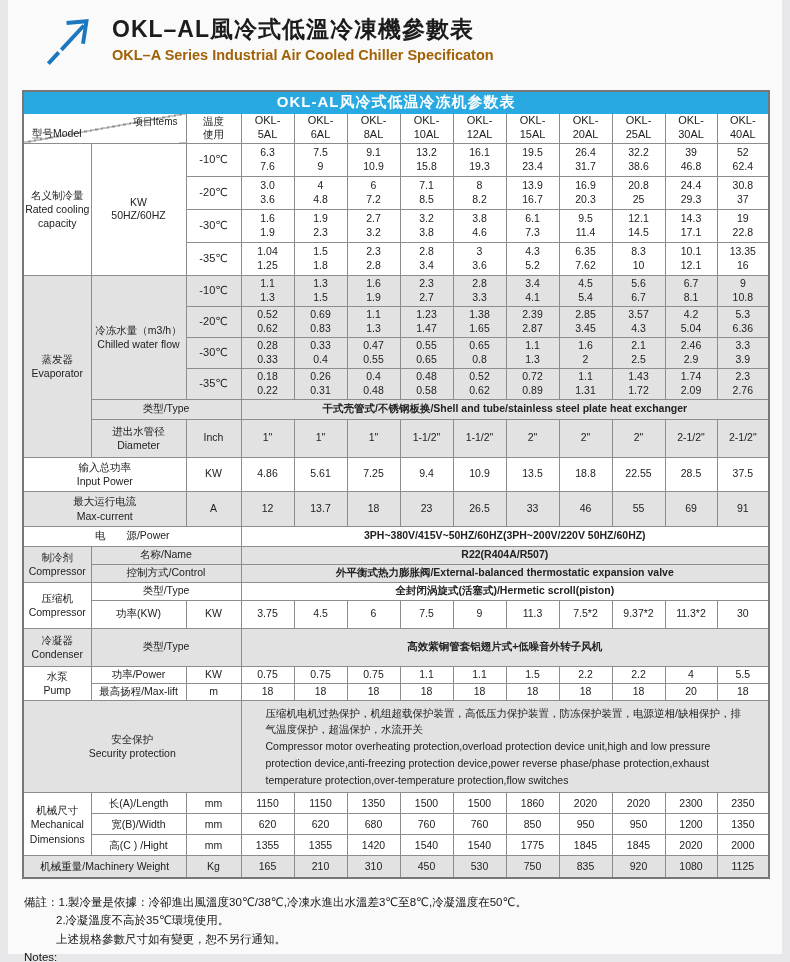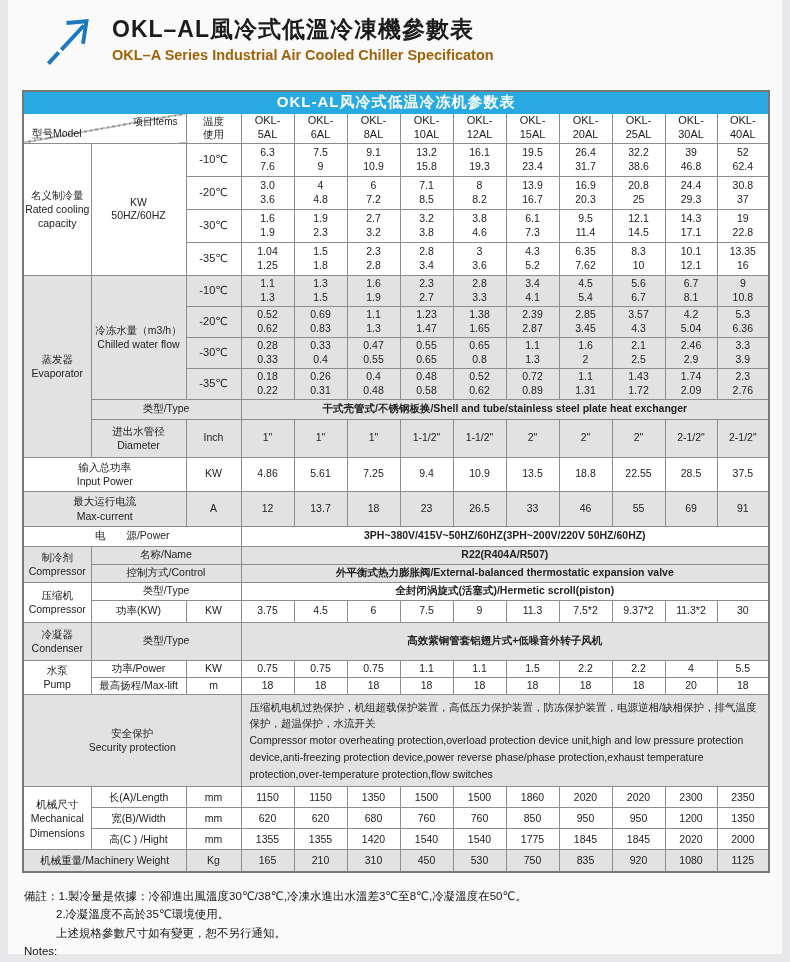--- a/index.html
+++ b/index.html
@@ -37,21 +37,21 @@
   .blue-bar td{
     background:#29a9e1;color:#fff;
     font-size:15px;font-weight:bold;letter-spacing:1px;
     border-color:#29a9e1;
   }
   .model-cell{white-space:pre-line;font-size:11px;margin-top:28px;}
   .lbl{font-size:10.5px;line-height:1.35;}
   .unit-cell{font-size:10.5px;text-align:center;}
   .temp-cell{font-size:11px;}
   .wide-cell{font-size:10.5px;font-weight:bold;}
-  .left-cell{text-align:left;padding:4px 8px;line-height:1.6;}
+  .left-cell{text-align:left;padding:4px 24px;line-height:1.6;}
   
   .diag{
     position:relative;padding:0;
     background-image:linear-gradient(to bottom right,transparent calc(50% - 0.7px),#8d8d8d calc(50% - 0.7px),#8d8d8d calc(50% + 0.7px),transparent calc(50% + 0.7px));
   }
   .diag .diag-items{position:absolute;top:2px;right:8px;font-size:10px;}
   .diag .diag-model{position:absolute;bottom:2px;left:8px;font-size:10.5px;}
   
   .notes{margin:14px 0 0 16px;width:742px;font-size:11.5px;color:#141414;line-height:1.6;}
   .notes .indent{margin-left:32px;}
@@ -566,21 +566,21 @@
     </tr>
 
     <tr style="height:18px">
       <td rowspan="2" class="lbl">
         <div>压缩机</div>
         <div>Compressor</div>
       </td>
       <td colspan="2">类型/Type</td>
       <td colspan="10" class="wide-cell">全封闭涡旋式(活塞式)/Hermetic scroll(piston)</td>
     </tr>
-    <tr style="height:22px">
+    <tr style="height:28px">
       <td>功率(KW)</td>
       <td class="unit-cell">KW</td>
     <td>3.75</td>
           <td>4.5</td>
           <td>6</td>
           <td>7.5</td>
           <td>9</td>
           <td>11.3</td>
           <td>7.5*2</td>
           <td>9.37*2</td>

